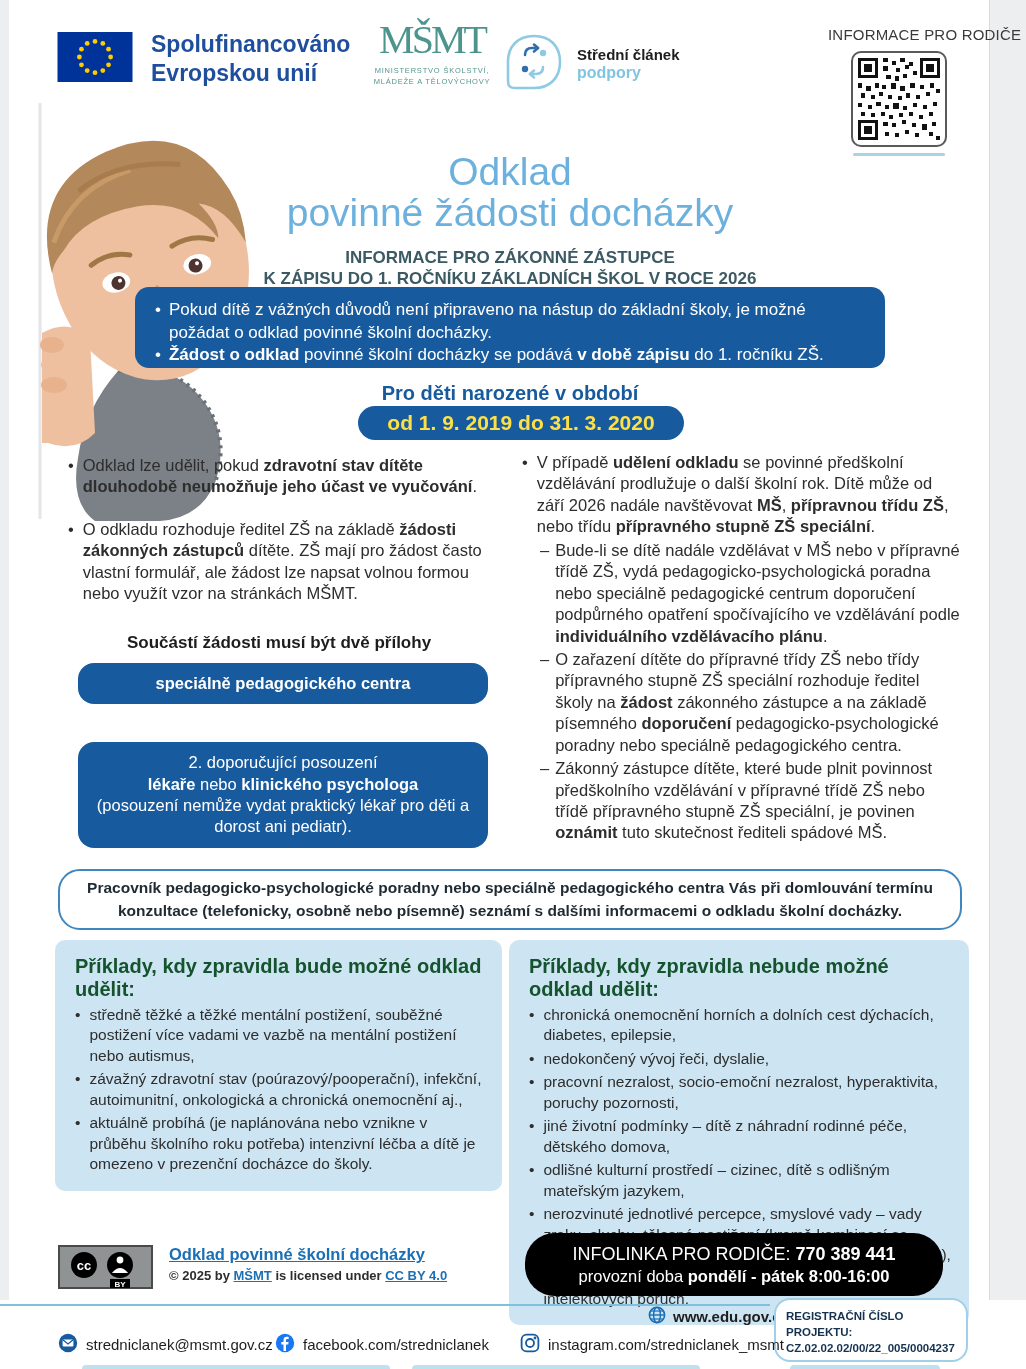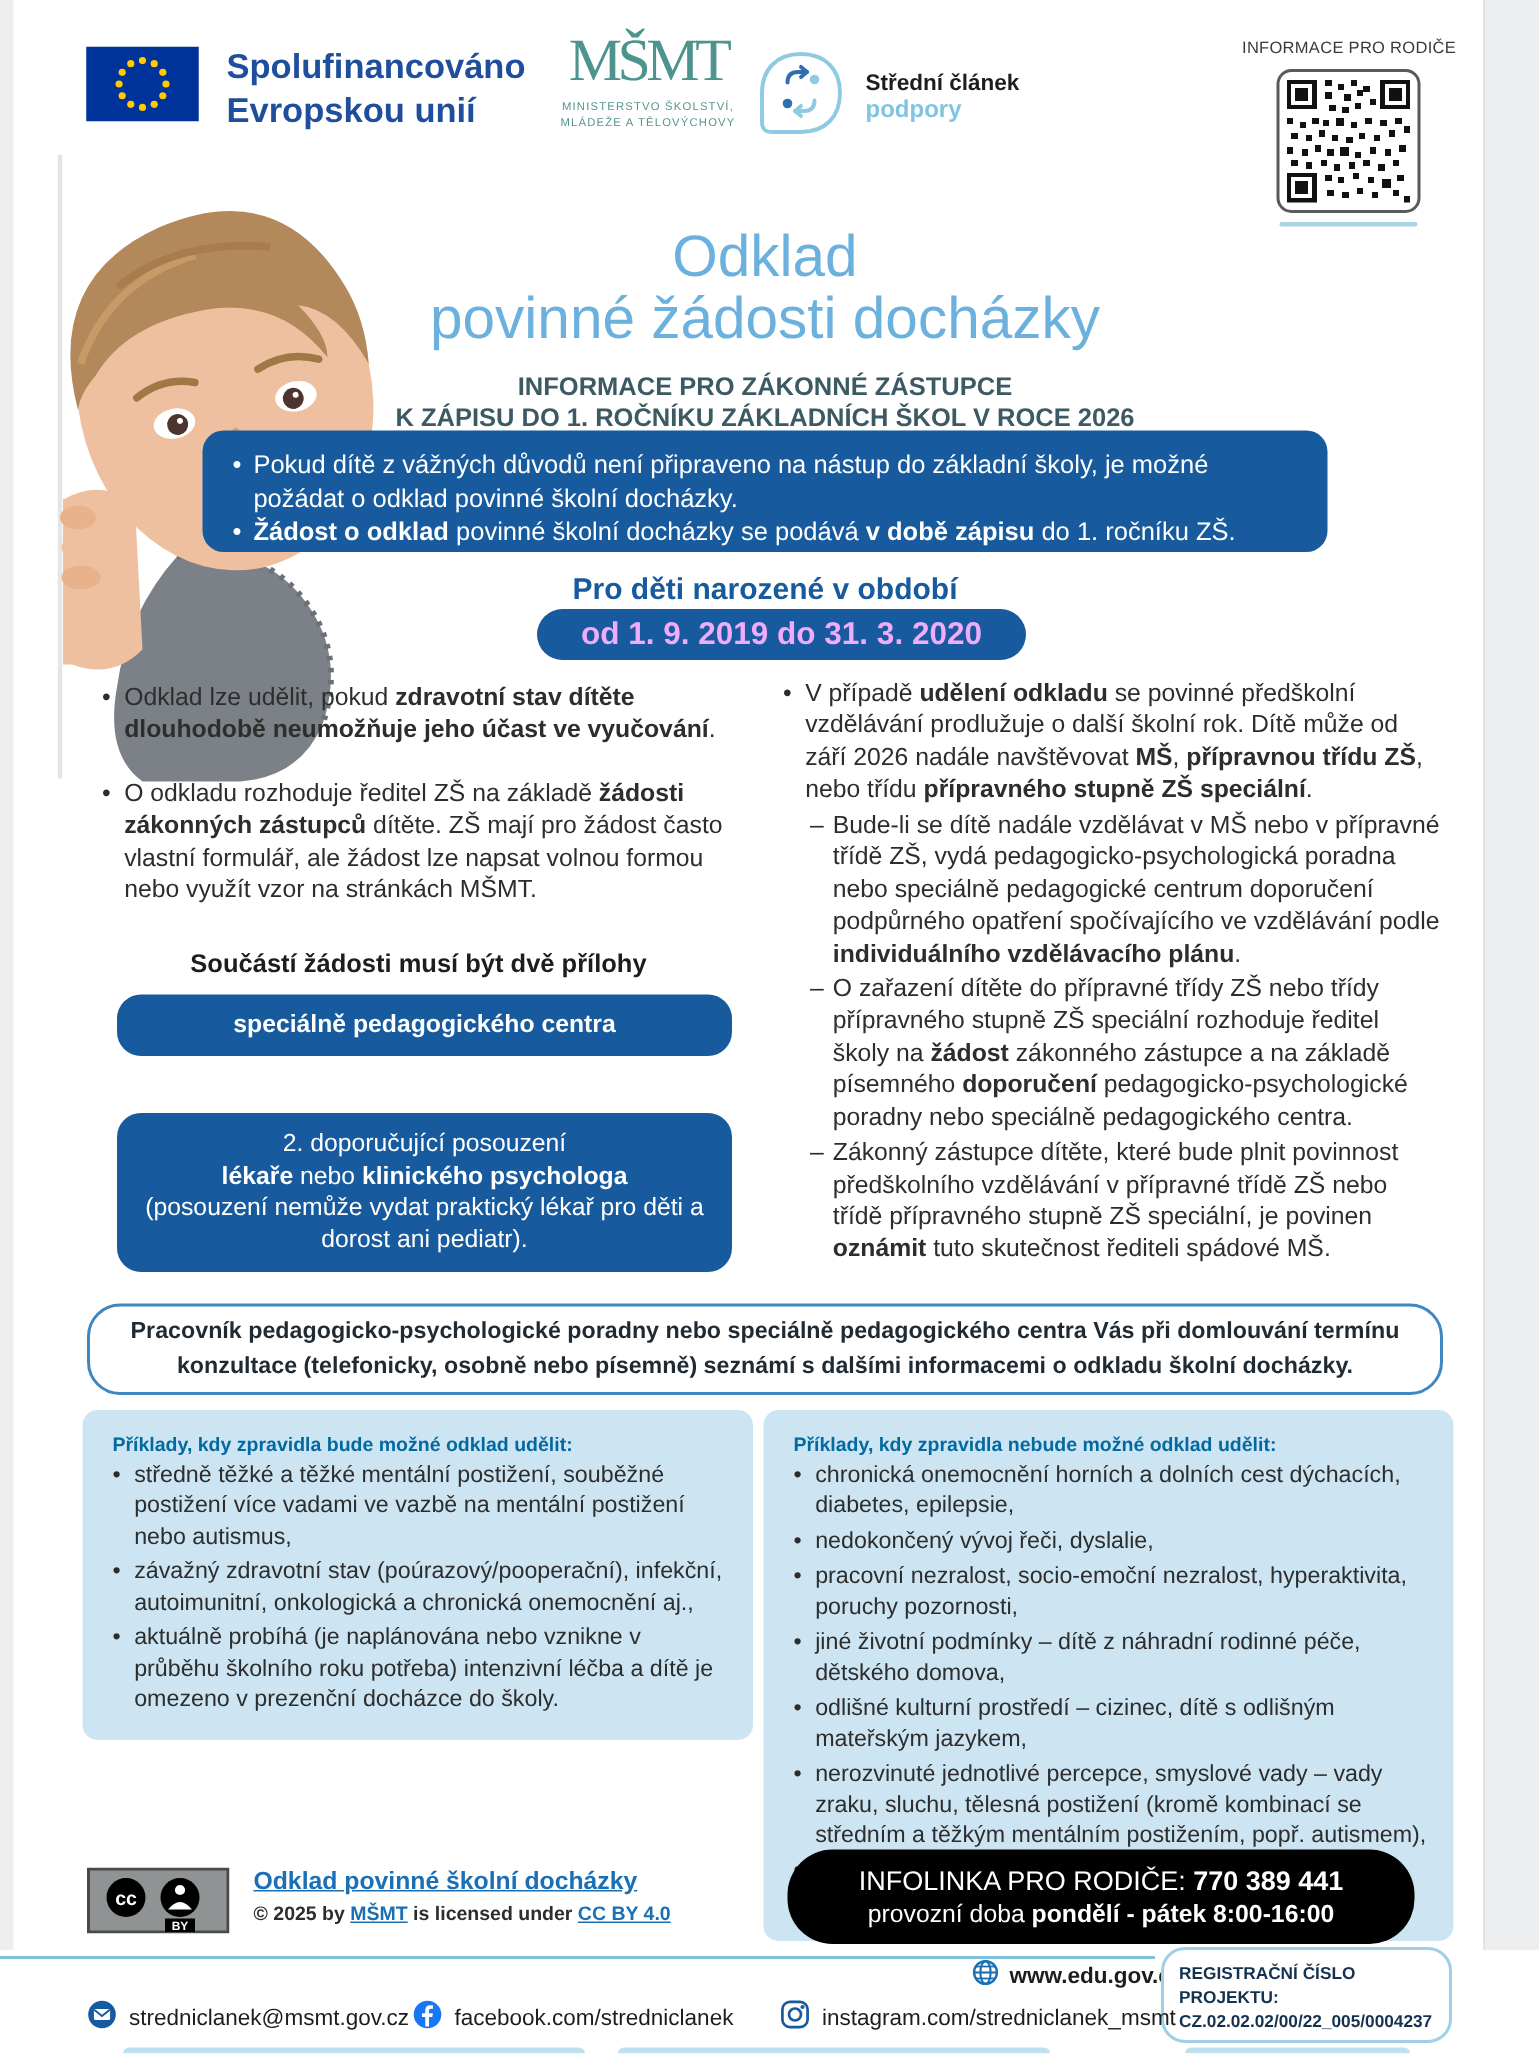--- a/index.html
+++ b/index.html
@@ -14,21 +14,21 @@
   
   #eu-block { position:absolute; left:57px; top:30px; display:flex; align-items:center; gap:18px; }
   #eu-text { font-size:23px; font-weight:700; color:#1f4e9c; line-height:1.25; }
   #msmt-block { position:absolute; left:352px; top:24px; width:160px; text-align:center; }
   #msmt-monogram { font-size:40px; font-weight:400; color:#4d948e; letter-spacing:-3px; line-height:0.82; font-family:"Liberation Serif", serif; }
   #msmt-caption { margin-top:8px; font-size:7.5px; letter-spacing:0.8px; color:#55958f; line-height:1.5; }
   #sc-block { position:absolute; left:505px; top:33px; display:flex; align-items:center; gap:14px; }
   #sc-text1 { font-size:15px; font-weight:700; color:#1d1d1d; }
   #sc-text2 { font-size:16px; font-weight:700; color:#7fc4e0; margin-top:1px; }
   #qr-block { position:absolute; left:828px; top:26px; width:142px; text-align:center; }
-  #qr-label { font-size:11px; color:#3a3a3a; letter-spacing:0.2px; white-space:nowrap; }
+  #qr-label { font-size:15px; color:#3a3a3a; letter-spacing:0.2px; white-space:nowrap; }
   #qr-frame { margin:8px auto 0; width:96px; height:96px; border:2px solid #5a5a5a; border-radius:10px; padding:5px; background:#fff; }
   #qr-underline { margin:6px auto 0; width:92px; height:3px; background:#a8d4e6; border-radius:2px; }
 
   
   #child-photo { position:absolute; left:0; top:103px; }
 
   
   #title-block { position:absolute; left:180px; top:152px; width:660px; text-align:center; }
   .title-line { font-size:39px; font-weight:500; color:#6cb1dd; line-height:1.05; }
   #subtitle-block { margin-top:14px; font-size:17px; font-weight:700; color:#3c5a64; line-height:1.22; }
@@ -36,21 +36,21 @@
   
   #intro-box { position:absolute; left:135px; top:287px; width:750px; height:81px; background:#175b9e;
                border-radius:14px; color:#fff; padding:12px 22px 10px 20px; }
   #intro-box .bullet-row { display:flex; gap:8px; font-size:17px; line-height:1.33; }
   #intro-box .marker { flex:0 0 auto; }
 
   
   #period-label { position:absolute; left:260px; top:382px; width:500px; text-align:center;
                   font-size:20px; font-weight:700; color:#175b9e; }
   #period-pill { position:absolute; left:358px; top:406px; width:326px; height:34px; background:#175b9e;
-                 border-radius:17px; color:#f0abfc; font-size:21px; font-weight:700;
+                 border-radius:17px; color:#fde047; font-size:21px; font-weight:700;
                  display:flex; align-items:center; justify-content:center; }
 
   
   .body-text { font-size:16.5px; line-height:1.3; color:#2d2d2d; font-weight:500; }
   .bullet-row { display:flex; gap:9px; }
   .bullet-row .marker { flex:0 0 auto; }
   .dash-row { display:flex; gap:6px; margin-top:2px; }
   .dash-row .marker { flex:0 0 auto; }
 
   #col-left  { position:absolute; left:68px;  top:455px; width:422px; }
@@ -66,21 +66,21 @@
 
   
   #consult-box { position:absolute; left:58px; top:869px; width:904px; height:61px; border:2px solid #3f87c0;
                  border-radius:22px; background:#fff; display:flex; align-items:center; justify-content:center; }
   #consult-box .inner { width:850px; text-align:center; font-size:15.5px; font-weight:700; color:#1f2a33; line-height:1.45; }
 
   
   .example-box { position:absolute; background:#cde5f3; border-radius:10px; padding:15px 18px 16px 20px; }
   #examples-left  { left:55px;  top:940px; width:447px; }
   #examples-right { left:509px; top:940px; width:460px; }
-  .example-box h3 { font-size:13px; font-weight:700; color:#0369a1; margin-bottom:4px; }
+  .example-box h3 { font-size:20px; font-weight:700; color:#14532d; margin-bottom:4px; }
   .example-box .bullet-row { font-size:15.5px; line-height:1.32; margin-top:3px; font-weight:500; }
 
   
   #license-block { position:absolute; left:58px; top:1245px; display:flex; gap:16px; align-items:flex-start; }
   #license-text a, #license-text .link { color:#1a6fb5; text-decoration:underline; }
   #license-title { font-size:16.5px; font-weight:700; color:#1a6fb5; text-decoration:underline; display:inline-block; }
   #license-line { margin-top:4px; font-size:13px; font-weight:700; color:#2d2d2d; }
   #license-line .link { cursor:pointer; }
 
   

